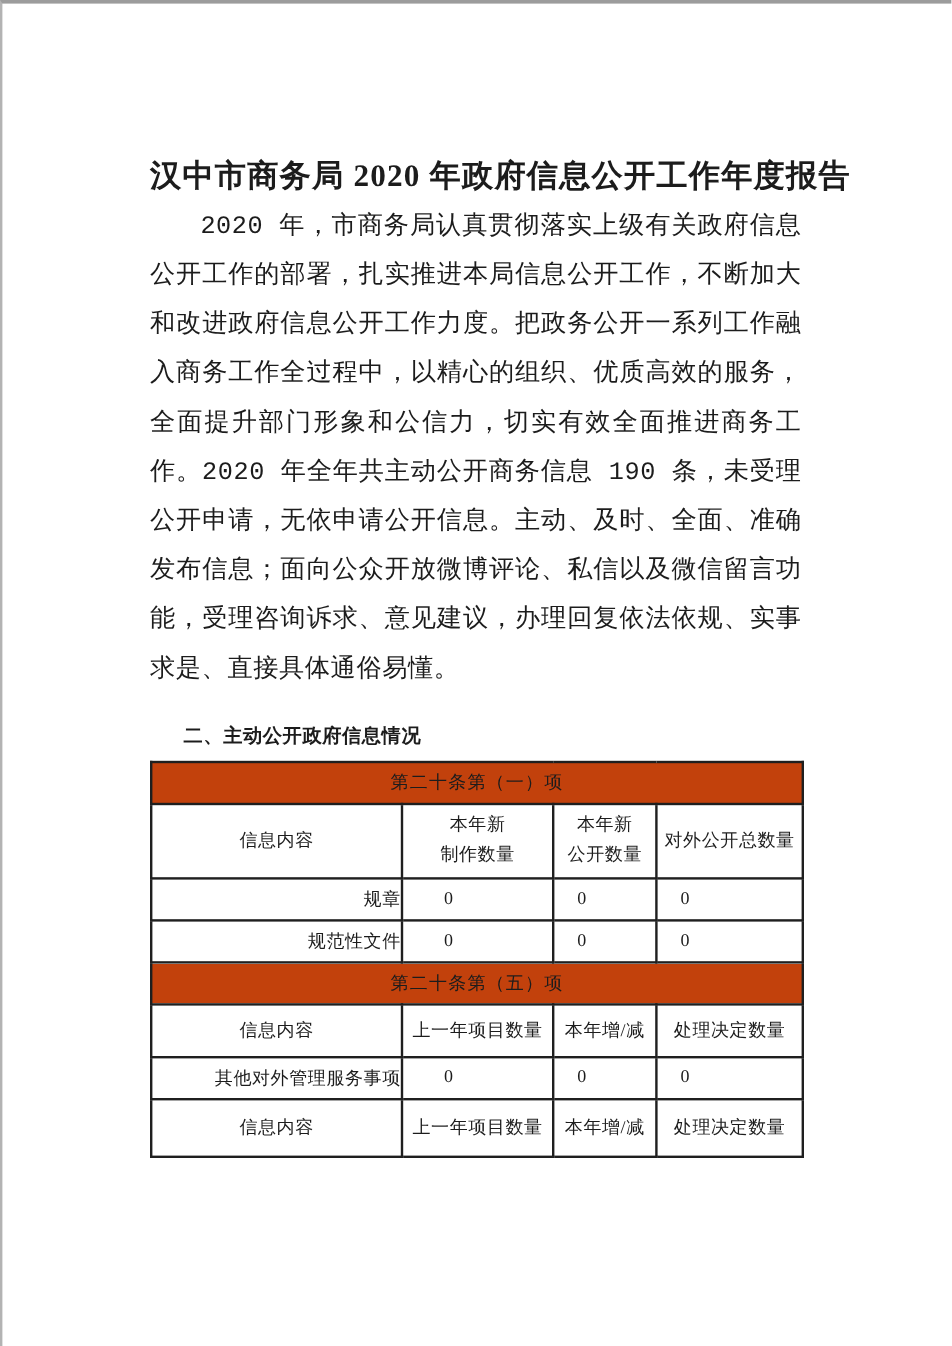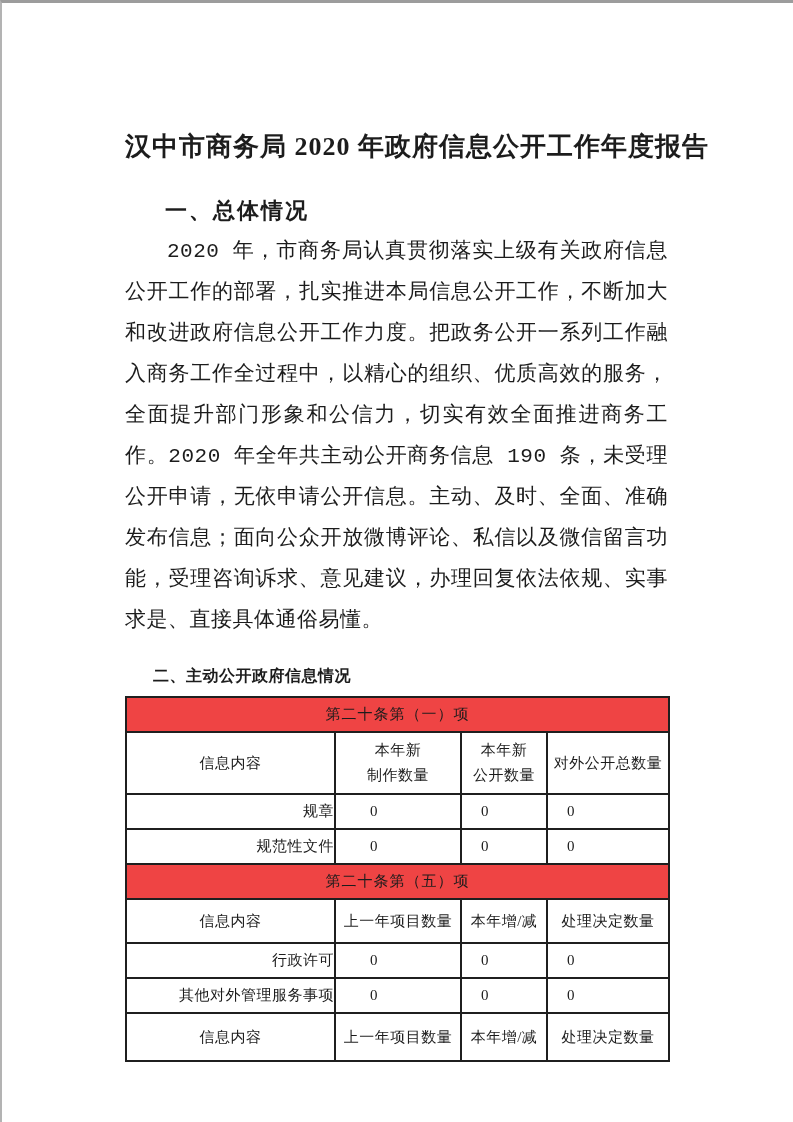--- a/index.html
+++ b/index.html
@@ -64,21 +64,21 @@
     font-family: "Liberation Serif", "DejaVu Serif", serif;
     font-size: 15px;
     color: #1c1c1c;
   }
   .info-table td {
     border: 2px solid #1f1f1f;
     padding: 0;
     overflow: hidden;
   }
   tr.band td {
-    background: #ef4444;
+    background: #c2410c;
     text-align: center;
     height: 33px;
     letter-spacing: 1px;
   }
   tr.cols td {
     text-align: center;
     white-space: pre-line;
     line-height: 25px;
     letter-spacing: 0.5px;
   }
@@ -93,21 +93,20 @@
   tr.data td.num.c4 { padding-left: 19px; }
 </style>
 </head>
 <body>
 
 <div class="page">
   <div class="content">
 
     <div class="doc-title">汉中市商务局 2020 年政府信息公开工作年度报告</div>
 
-    <div class="h-sec1">一、总体情况</div>
 
     <p class="body-para">2020 年，市商务局认真贯彻落实上级有关政府信息公开工作的部署，扎实推进本局信息公开工作，不断加大和改进政府信息公开工作力度。把政务公开一系列工作融入商务工作全过程中，以精心的组织、优质高效的服务，全面提升部门形象和公信力，切实有效全面推进商务工作。2020 年全年共主动公开商务信息 190 条，未受理公开申请，无依申请公开信息。主动、及时、全面、准确发布信息；面向公众开放微博评论、私信以及微信留言功能，受理咨询诉求、意见建议，办理回复依法依规、实事求是、直接具体通俗易懂。</p>
 
     <div class="h-sec2">二、主动公开政府信息情况</div>
 
     <table class="info-table">
       <colgroup>
         <col style="width:209px">
         <col style="width:126px">
         <col style="width:86px">
@@ -142,26 +141,20 @@
       <tr class="band">
         <td colspan="4">第二十条第（五）项</td>
       </tr>
       <tr class="cols cols-mid">
         <td>信息内容</td>
         <td>上一年项目数量</td>
         <td>本年增/减</td>
         <td>处理决定数量</td>
       </tr>
       <tr class="data">
-        <td class="label">行政许可</td>
-        <td class="num c2">0</td>
-        <td class="num c3">0</td>
-        <td class="num c4">0</td>
-      </tr>
-      <tr class="data">
         <td class="label">其他对外管理服务事项</td>
         <td class="num c2">0</td>
         <td class="num c3">0</td>
         <td class="num c4">0</td>
       </tr>
 
       <tr class="cols cols-last">
         <td>信息内容</td>
         <td>上一年项目数量</td>
         <td>本年增/减</td>

